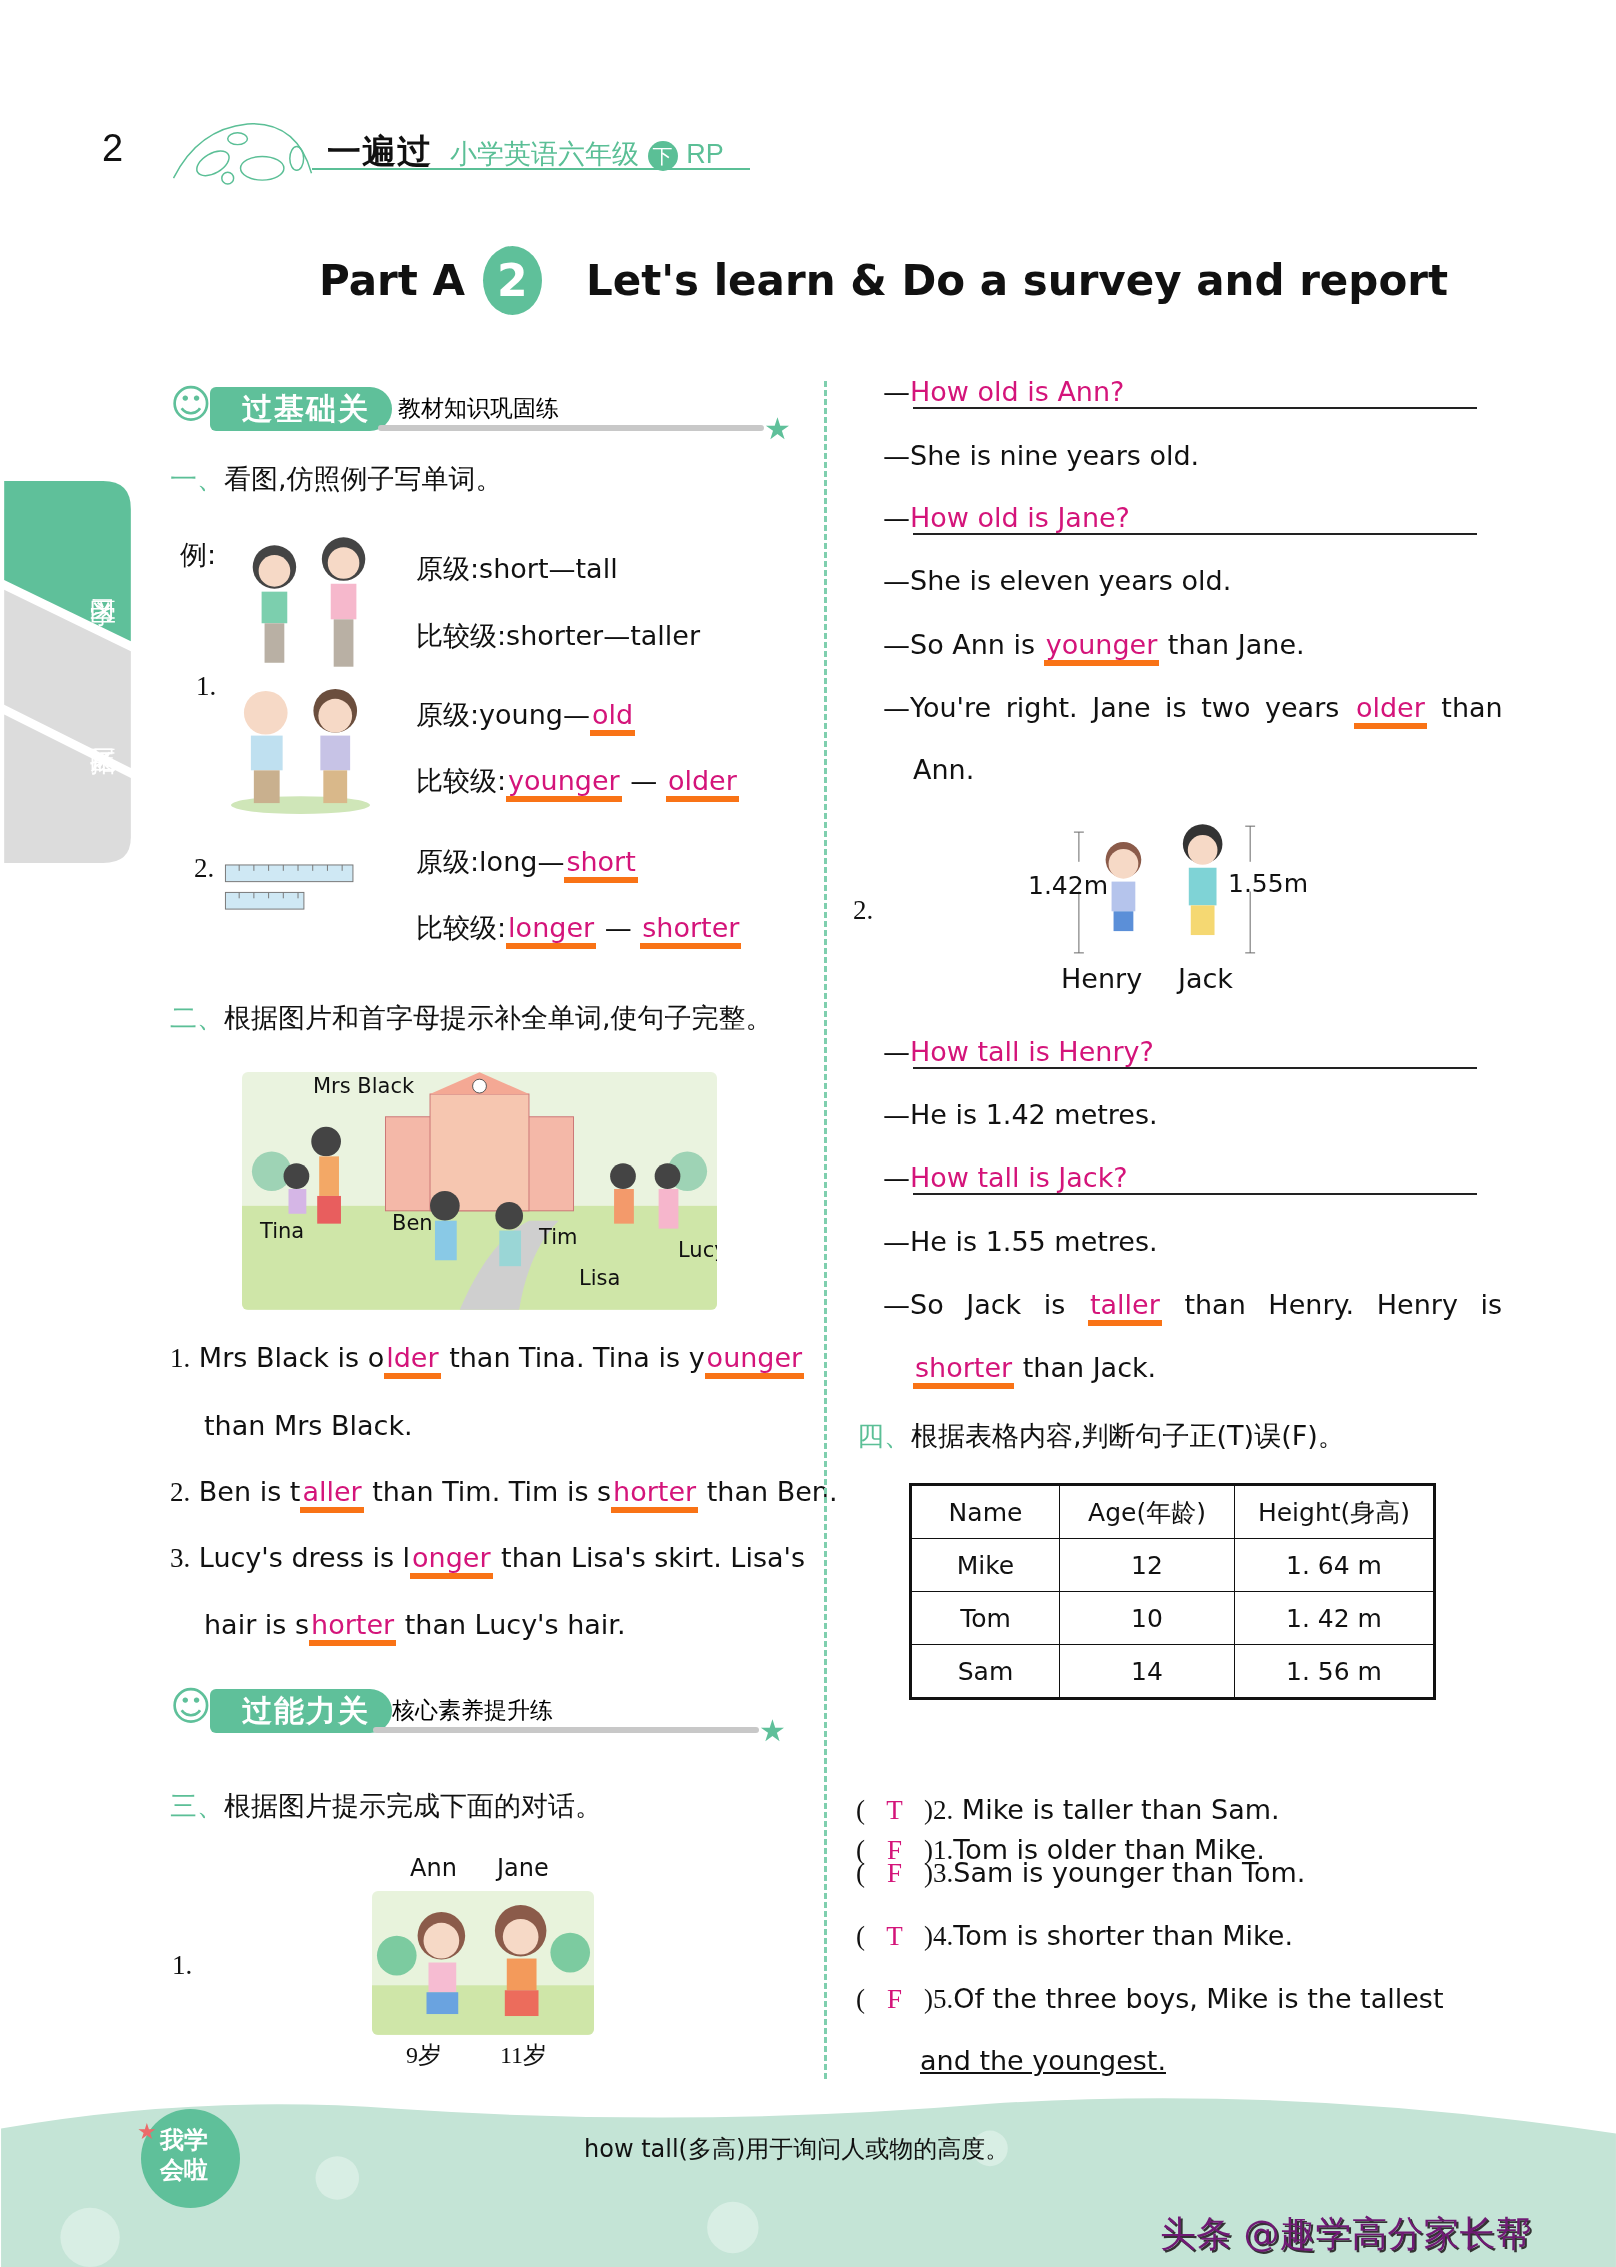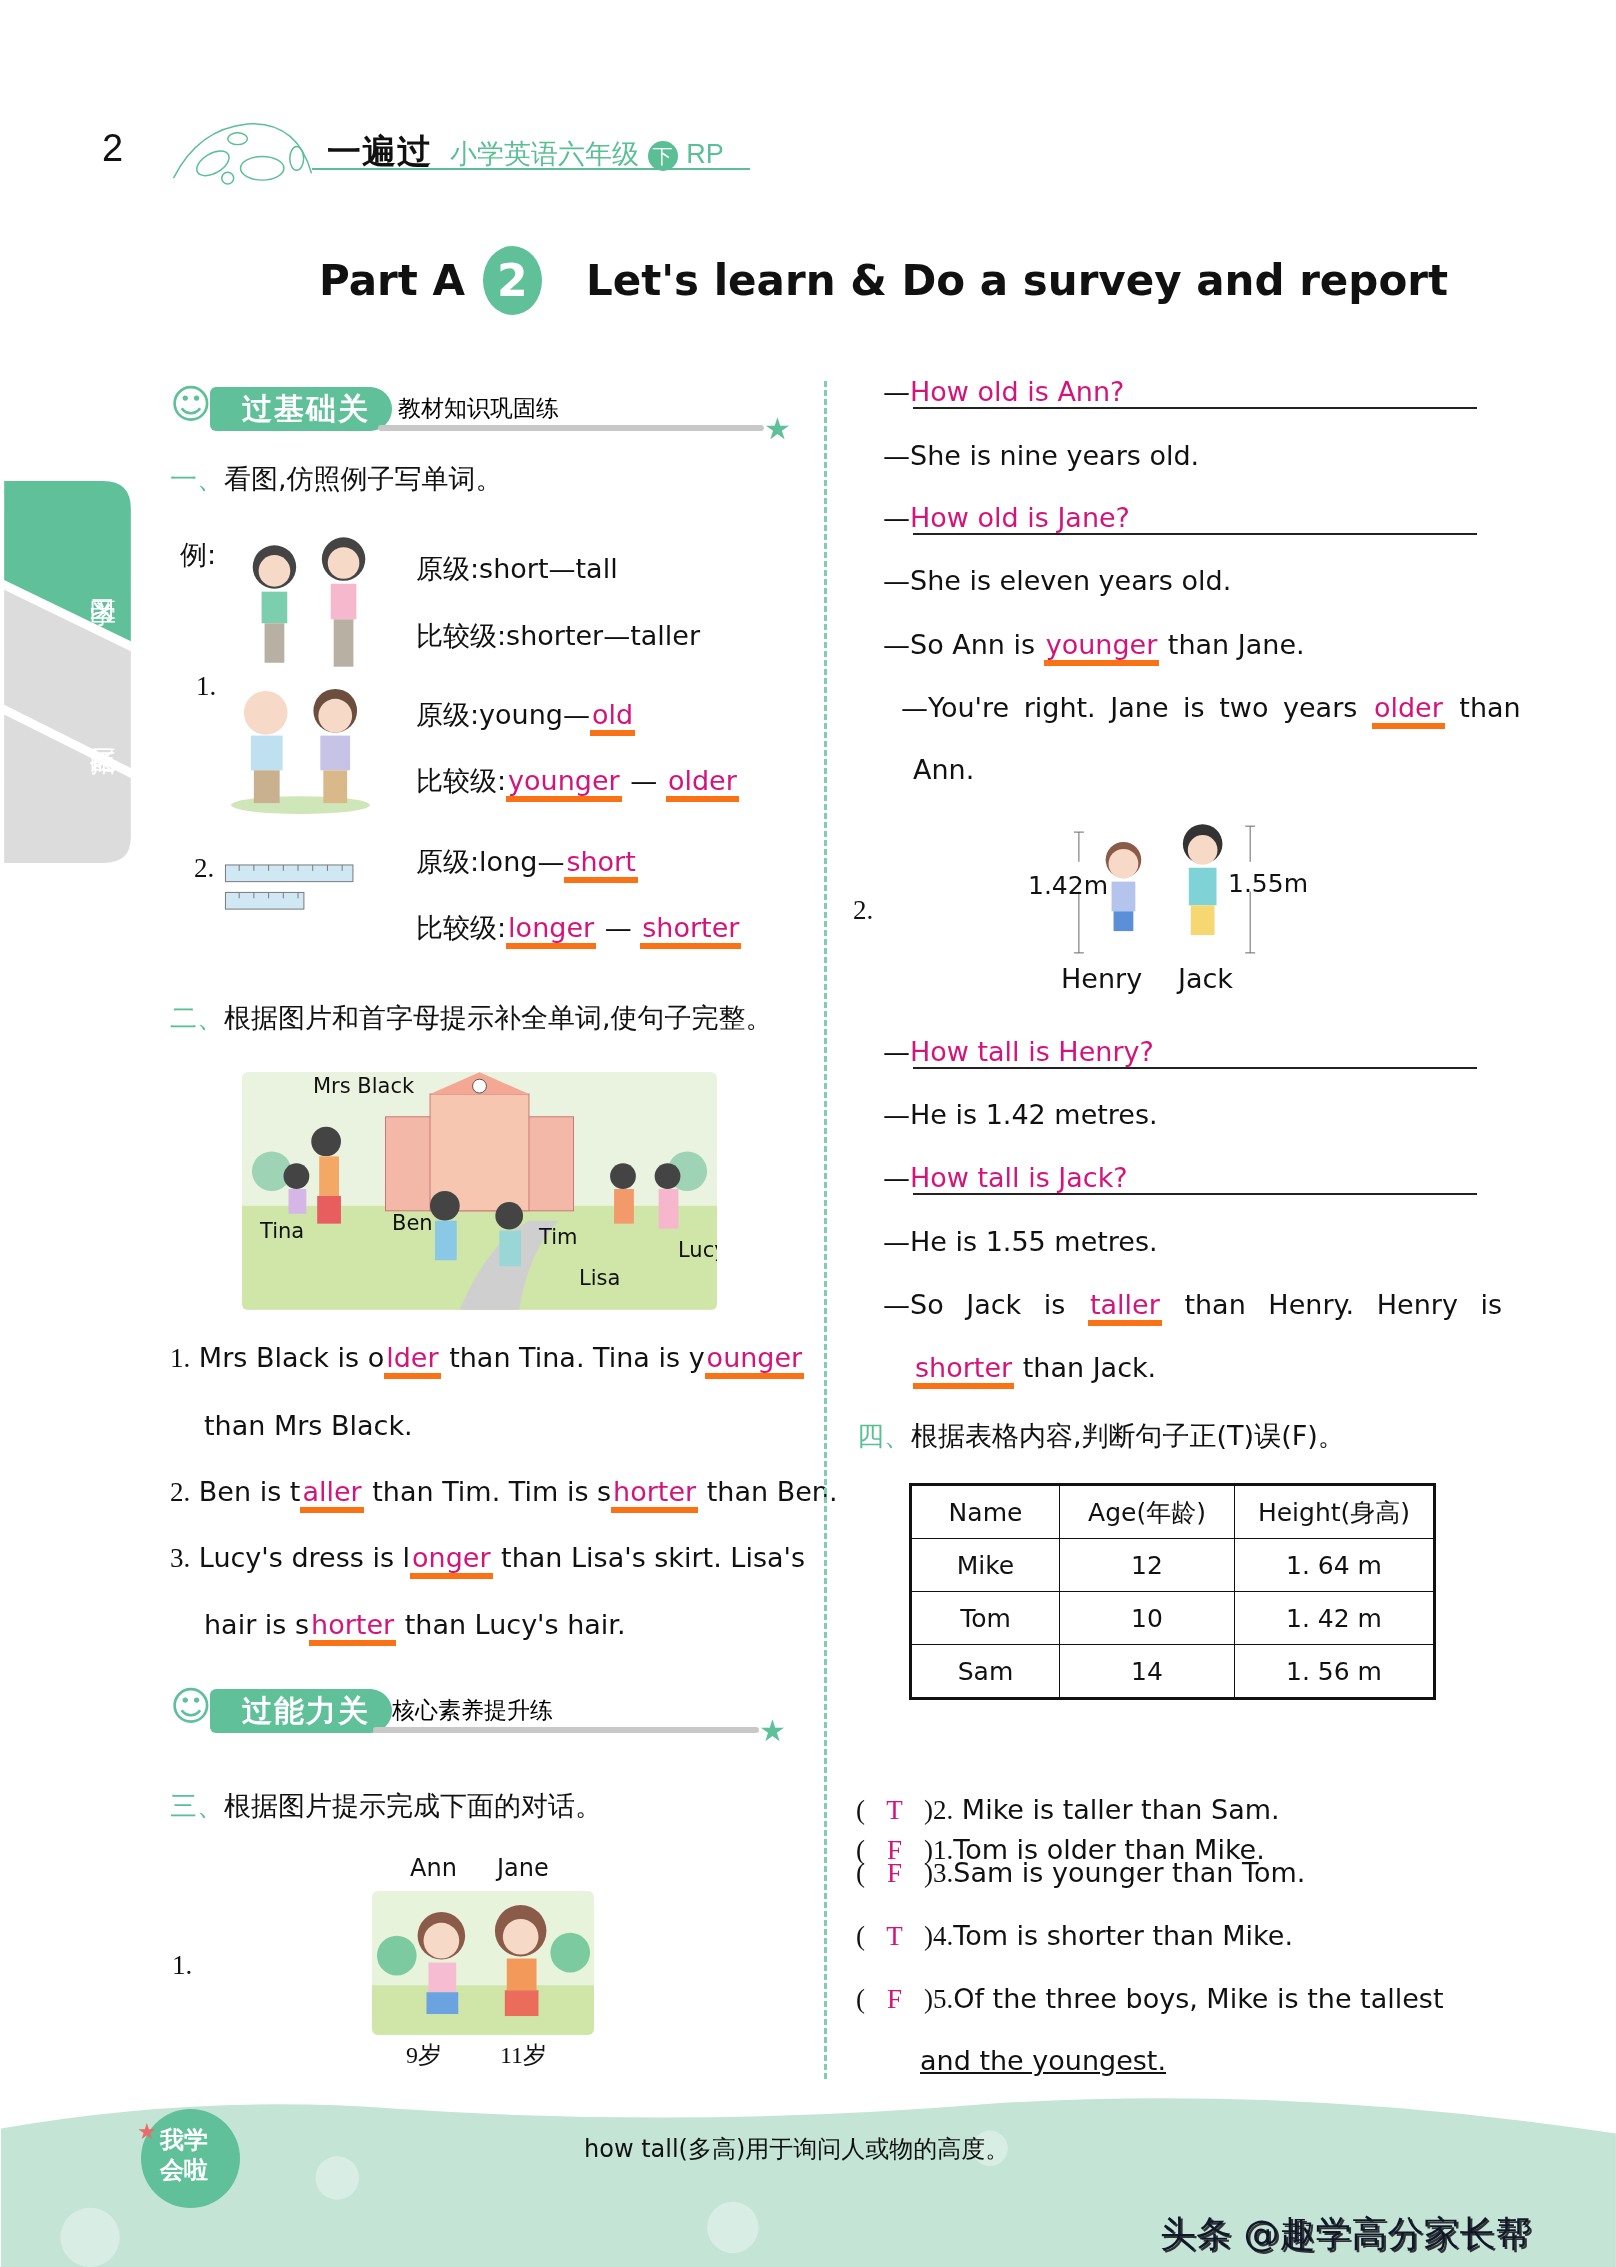--- a/index.html
+++ b/index.html
@@ -246,21 +246,21 @@
 
 <div class="abs" id="divider"></div>
 
 <div class="dlg" style="top:376px;">—<span class="pink">How old is Ann?</span></div>
 <div class="ansline" style="top:407px;"></div>
 <div class="dlg" style="top:440px;">—<span>She is nine years old.</span></div>
 <div class="dlg" style="top:502px;">—<span class="pink">How old is Jane?</span></div>
 <div class="ansline" style="top:533px;"></div>
 <div class="dlg" style="top:565px;">—<span>She is eleven years old.</span></div>
 <div class="dlg" style="top:629px;">—<span>So Ann is </span><span class="pink u">younger</span><span> than Jane.</span></div>
-<div class="dlg" style="top:692px;word-spacing:6px;margin-left:18px;">—<span>You're right. Jane is two years </span><span class="pink u">older</span><span> than</span></div>
+<div class="dlg" style="top:692px;word-spacing:6px;">—<span>You're right. Jane is two years </span><span class="pink u">older</span><span> than</span></div>
 <div class="dlg" style="top:754px;left:913px;">Ann.</div>
 
 <div class="line serif" style="left:853px;top:895px;">2.</div>
 <div class="fig" style="left:1069px;top:822px;width:198px;height:139px;">
   <svg width="198" height="139" viewBox="0 0 200 140">
       <line x1="10" y1="10" x2="10" y2="40" stroke="#666"></line>
       <line x1="10" y1="70" x2="10" y2="132" stroke="#666"></line>
       <line x1="5" y1="10" x2="15" y2="10" stroke="#666"></line>
       <line x1="5" y1="132" x2="15" y2="132" stroke="#666"></line>
   <line x1="183" y1="4" x2="183" y2="40" stroke="#666"></line>
@@ -336,15 +336,15 @@
         <circle cx="90" cy="150" r="30"></circle>
       </g>
   </svg>
   <div class="abs" style="left:141px;top:20px;width:99px;height:99px;border-radius:50%;background:#5fc09a;"></div>
   <div class="abs" style="left:137px;top:30px;color:#ec6a6a;font-size:22px;">★</div>
   <div class="abs" style="left:160px;top:36px;color:#fff;font-size:24px;font-weight:bold;line-height:30px;">
     <div>我学</div>
       <div>会啦</div>
   </div>
   <div class="abs" style="left:584px;top:44px;font-size:24px;">how tall(多高)用于询问人或物的高度。</div>
-  <div class="abs" style="left:1160px;top:121px;font-size:36px;color:#0f172a;text-shadow:2px 2px 0 #333;text-align:right;">头条 @趣学高分家长帮</div>
+  <div class="abs" style="left:1160px;top:121px;font-size:36px;color:#701a75;text-shadow:2px 2px 0 #333;text-align:right;">头条 @趣学高分家长帮</div>
 </div>
 
 
 </body></html>

